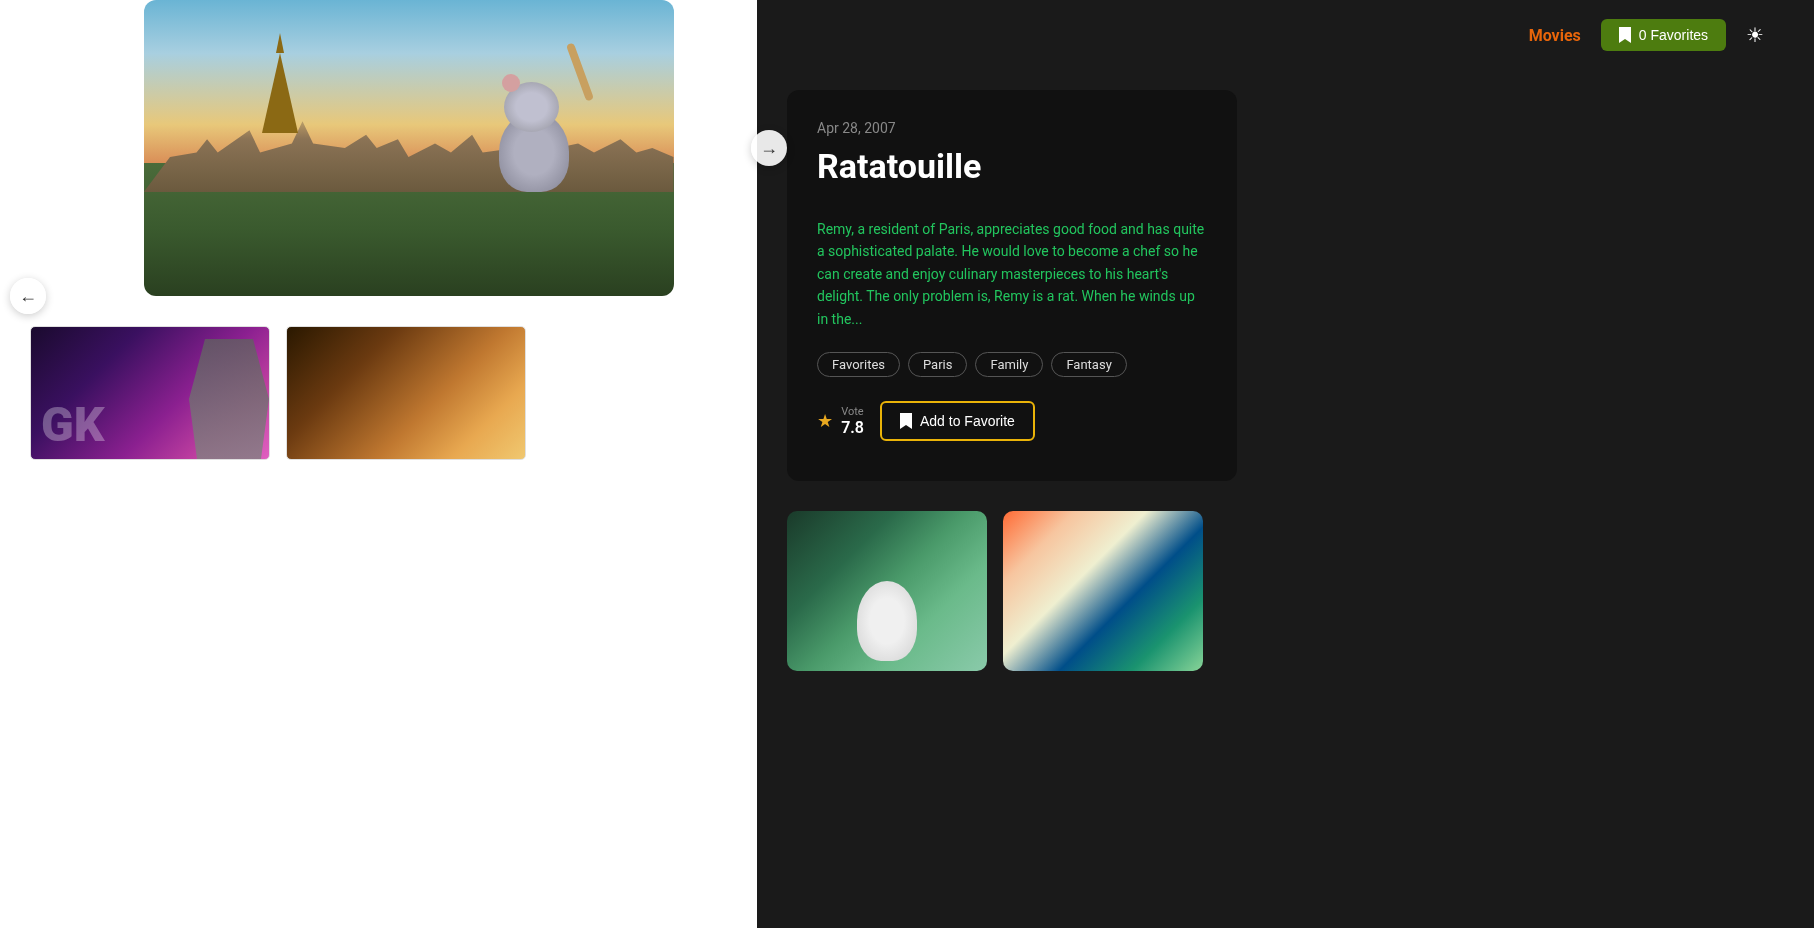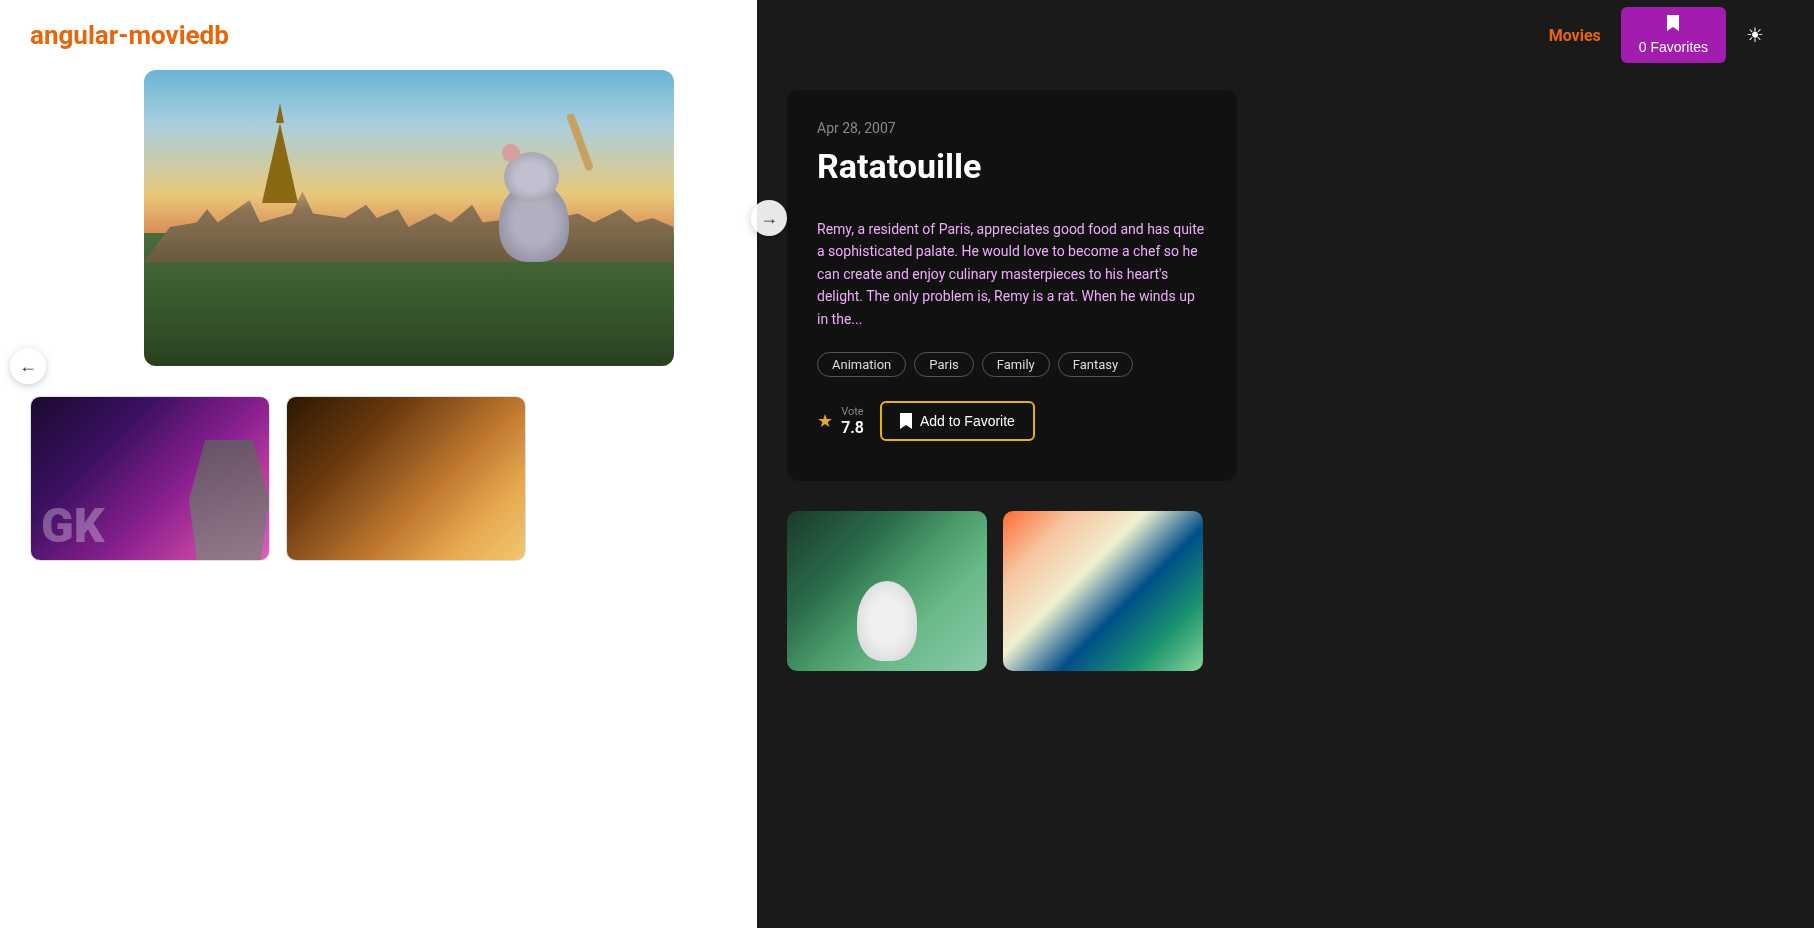--- a/index.html
+++ b/index.html
@@ -200,22 +200,22 @@
       margin-bottom: 16px;
     }
 
     .movie-cards-row {
       display: flex;
       gap: 16px;
     }
 
     .movie-card {
       width: 240px;
-      height: 165px;
-      border-radius: 10px;
+      height: 134px;
+      border-radius: 5px;
       overflow: hidden;
       border: 1px solid #e0e0e0;
       flex-shrink: 0;
     }
 
     .movie-card-godzilla {
       background: linear-gradient(135deg, #1a0a2e 0%, #3a1060 30%, #8b2090 60%, #c040a0 80%, #e060c0 100%);
       position: relative;
       overflow: hidden;
     }
@@ -265,32 +265,31 @@
 
     .nav-movies-link {
       color: #e8650a;
       font-size: 16px;
       font-weight: 700;
       text-decoration: none;
       cursor: pointer;
     }
 
     .favorites-button {
-      background: #a21caf;
+      background: #4d7c0f;
       color: #ffffff;
       border: none;
       border-radius: 6px;
       padding: 8px 18px;
       font-size: 14px;
       font-weight: 500;
       cursor: pointer;
       display: flex;
       align-items: center;
       gap: 8px;
-      flex-direction: column;
     }
 
     .theme-toggle {
       color: #ffffff;
       font-size: 20px;
       cursor: pointer;
       background: none;
       border: none;
     }
 
@@ -310,21 +309,21 @@
 
     .movie-title {
       font-size: 34px;
       font-weight: 700;
       color: #ffffff;
       margin-bottom: 32px;
     }
 
     .movie-description {
       font-size: 14px;
-      color: #f0abfc;
+      color: #22c55e;
       line-height: 1.6;
       margin-bottom: 22px;
     }
 
     .genre-tags {
       display: flex;
       gap: 8px;
       flex-wrap: wrap;
       margin-bottom: 24px;
     }
@@ -437,23 +436,20 @@
       display: flex;
       align-items: center;
       justify-content: center;
       padding: 0 50px;
     }
   </style>
 </head>
 <body>
 
 <div class="left-panel">
-  <div class="header-left">
-    <span class="logo">angular-moviedb</span>
-  </div>
 
   <div class="hero-wrapper">
     <button class="prev-arrow">←</button>
 
     <div class="hero-image-container">
       <div class="hero-scene">
         <div class="sky-bg"></div>
         <div class="ground-bg"></div>
         <div class="city-silhouette"></div>
         <div class="eiffel-tower"></div>
@@ -495,21 +491,21 @@
       <span>☀</span>
     </button>
   </div>
 
   <div class="movie-detail-card">
     <div class="movie-date">Apr 28, 2007</div>
     <div class="movie-title">Ratatouille</div>
     <div class="movie-description">Remy, a resident of Paris, appreciates good food and has quite a sophisticated palate. He would love to become a chef so he can create and enjoy culinary masterpieces to his heart's delight. The only problem is, Remy is a rat. When he winds up in the...</div>
 
     <div class="genre-tags">
-      <span class="genre-tag">Animation</span>
+      <span class="genre-tag">Favorites</span>
       <span class="genre-tag">Paris</span>
       <span class="genre-tag">Family</span>
       <span class="genre-tag">Fantasy</span>
     </div>
 
     <div class="movie-actions">
       <div class="vote-section">
         <span class="star-icon">★</span>
         <div class="vote-info">
           <span class="vote-label">Vote</span>

